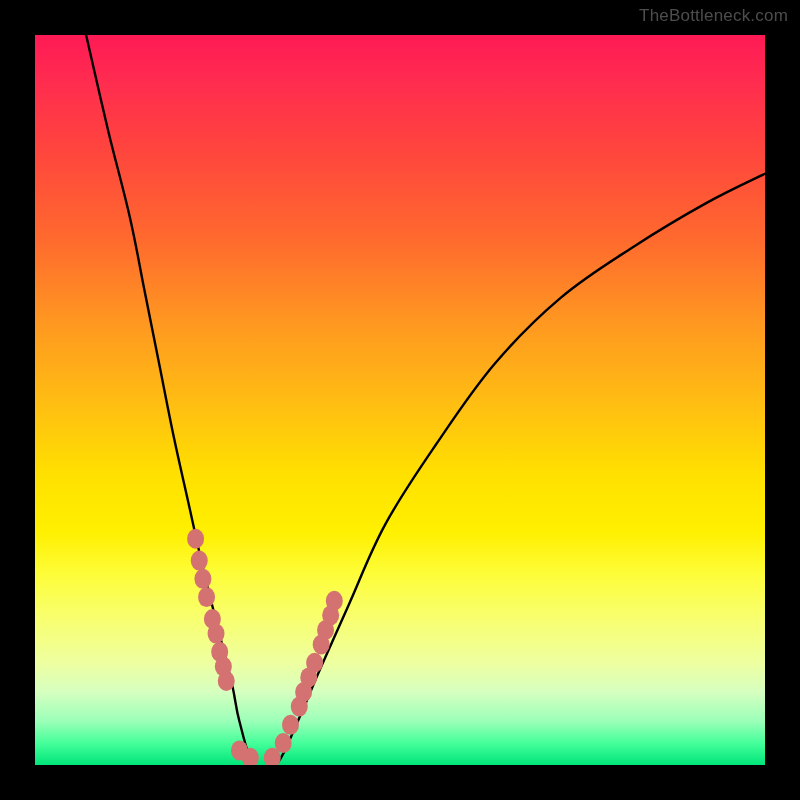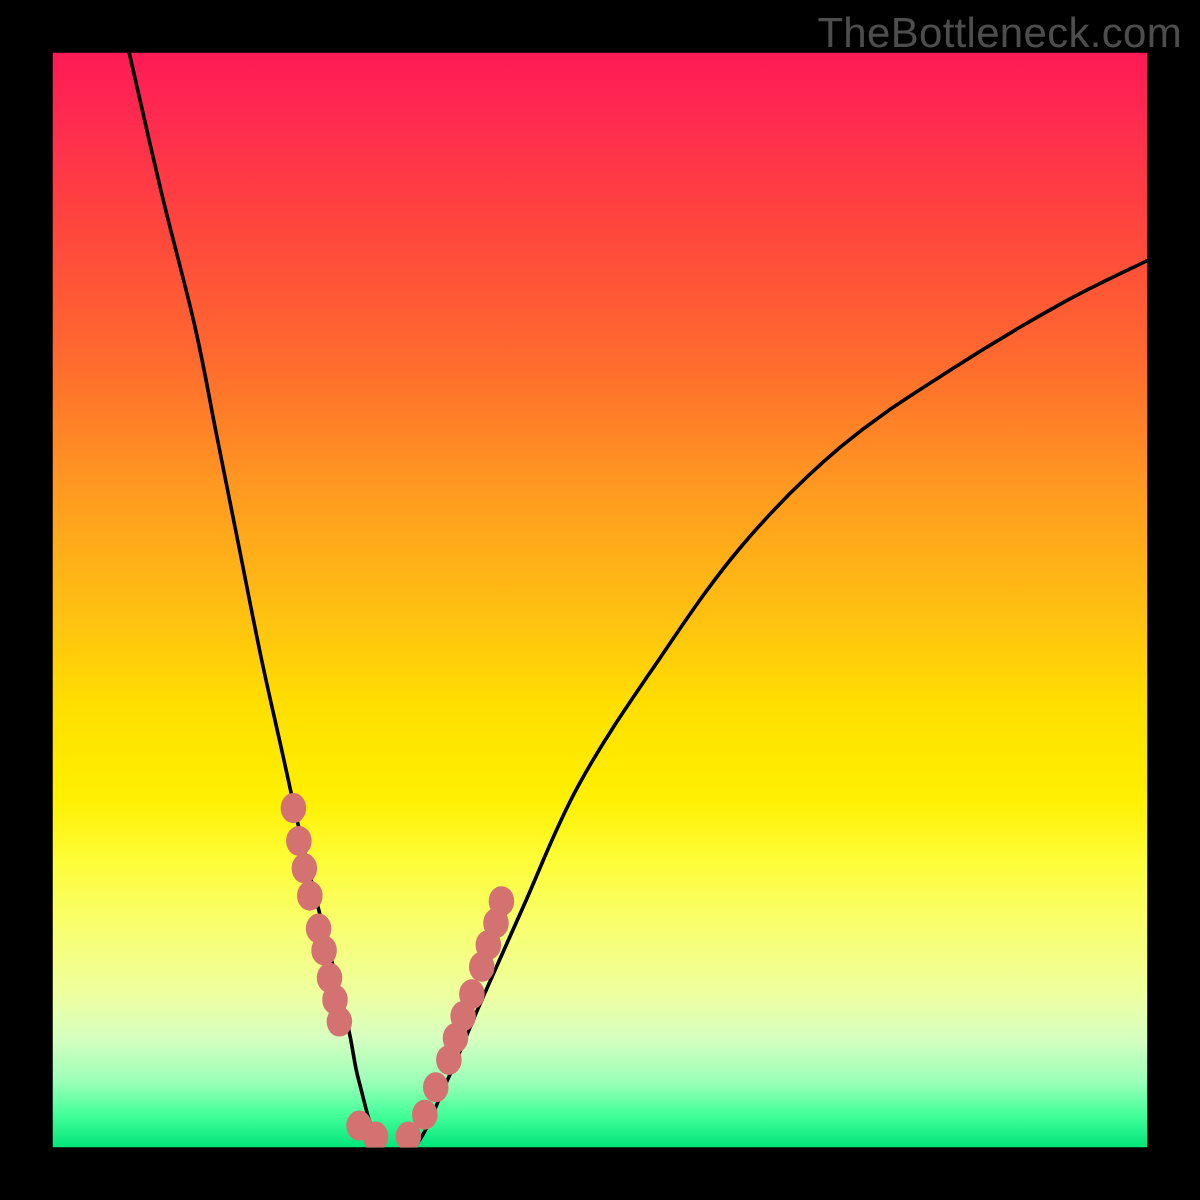--- a/index.html
+++ b/index.html
@@ -48,21 +48,21 @@
       #d6ffc0 90%,
       #9bffb8 94%,
       #45ff9a 97%,
       #00e57a 100%);
   }
   .watermark {
     position: absolute;
     top: 6px;
     right: 12px;
     color: #4d4d4d;
-    font-size: 28px;
+    font-size: 17px;
     font-weight: 500;
     letter-spacing: 0.2px;
     user-select: none;
   }
   svg.curves {
     position: absolute;
     left: 0;
     top: 0;
     width: 100%;
     height: 100%;

